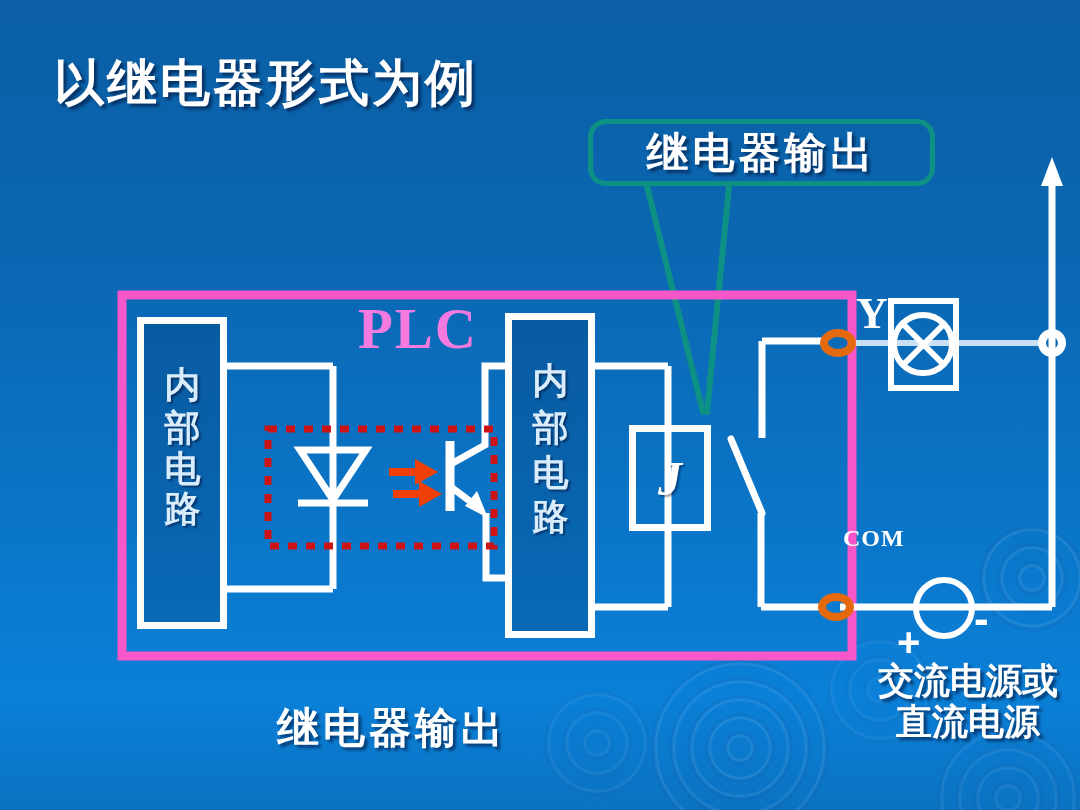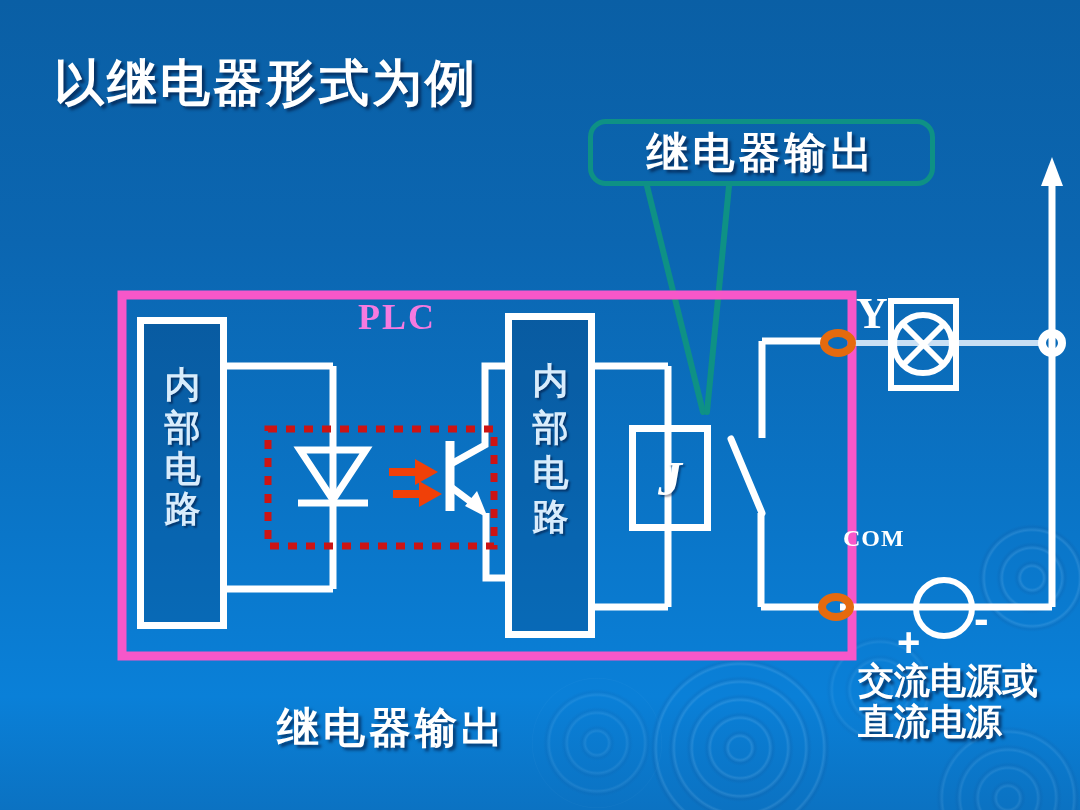--- a/index.html
+++ b/index.html
@@ -19,41 +19,41 @@
   .cn-shadow { text-shadow:3px 3px 3px rgba(0,0,30,.5); }
   .title { left:54px; top:50px; font-size:50px; font-weight:bold; letter-spacing:3px; }
   .callout {
     position:absolute; left:588px; top:119px; width:347px; height:67px;
     border:5px solid #0e9185; border-radius:18px; box-sizing:border-box;
     display:flex; align-items:center; justify-content:center;
   }
   .callout span { color:#fff; font-size:42px; font-weight:bold; letter-spacing:4px;
     text-shadow:3px 3px 3px rgba(0,0,30,.5); }
   .plc-label { left:358px; top:296px; font-family:"Liberation Serif","DejaVu Serif",serif;
-    font-size:36px; font-weight:bold; letter-spacing:2px; color:#f57ae0; }
+    font-size:57px; font-weight:bold; letter-spacing:2px; color:#f57ae0; }
   .inner-box { position:absolute; box-sizing:border-box; border:7px solid #ffffff;
     background:rgba(3,40,86,0.22); display:flex; justify-content:center; }
   .inner-box.left  { left:137px; top:317px; width:90px; height:312px; }
   .inner-box.right { left:505px; top:313px; width:90px; height:325px; }
   .vtext { writing-mode:vertical-rl; text-orientation:upright; color:#d8ecfc;
     font-size:36px; font-weight:bold; padding-top:12px;
     text-shadow:2px 2px 2px rgba(0,0,30,.45); }
   .inner-box.left  .vtext { letter-spacing:42px; }
   .inner-box.right .vtext { letter-spacing:46px; }
   .j-box { position:absolute; left:629px; top:425px; width:82px; height:106px;
     box-sizing:border-box; border:7px solid #ffffff;
     display:flex; align-items:center; justify-content:center; }
   .j-box span { color:#fff; font-family:"Liberation Serif","DejaVu Serif",serif;
     font-style:italic; font-weight:bold; font-size:48px;
     text-shadow:2px 2px 2px rgba(0,0,30,.4); }
   .y-label   { left:856px; top:288px; font-family:"Liberation Serif","DejaVu Serif",serif; font-size:44px; font-weight:bold; }
   .com-label { left:843px; top:525px; font-family:"Liberation Serif","DejaVu Serif",serif; font-size:24px; font-weight:bold; letter-spacing:1px; }
   .plus-label  { left:897px; top:620px; font-size:40px; font-weight:bold; }
   .minus-label { left:974px; top:594px; font-size:44px; font-weight:bold; }
-  .power-text { position:absolute; left:858px; top:660px; width:220px; 
+  .power-text { position:absolute; left:858px; top:660px; width:220px; text-align:center;
     color:#fff; font-size:36px; font-weight:bold; line-height:41px;
     text-shadow:3px 3px 3px rgba(0,0,30,.55); }
   .caption { left:277px; top:700px; font-size:42px; font-weight:bold; letter-spacing:4px; }
 </style>
 </head>
 <body>
 
 <div class="slide">
 
   <div class="ripple" style="left:645px; top:653px; width:190px; height:190px;"></div>

